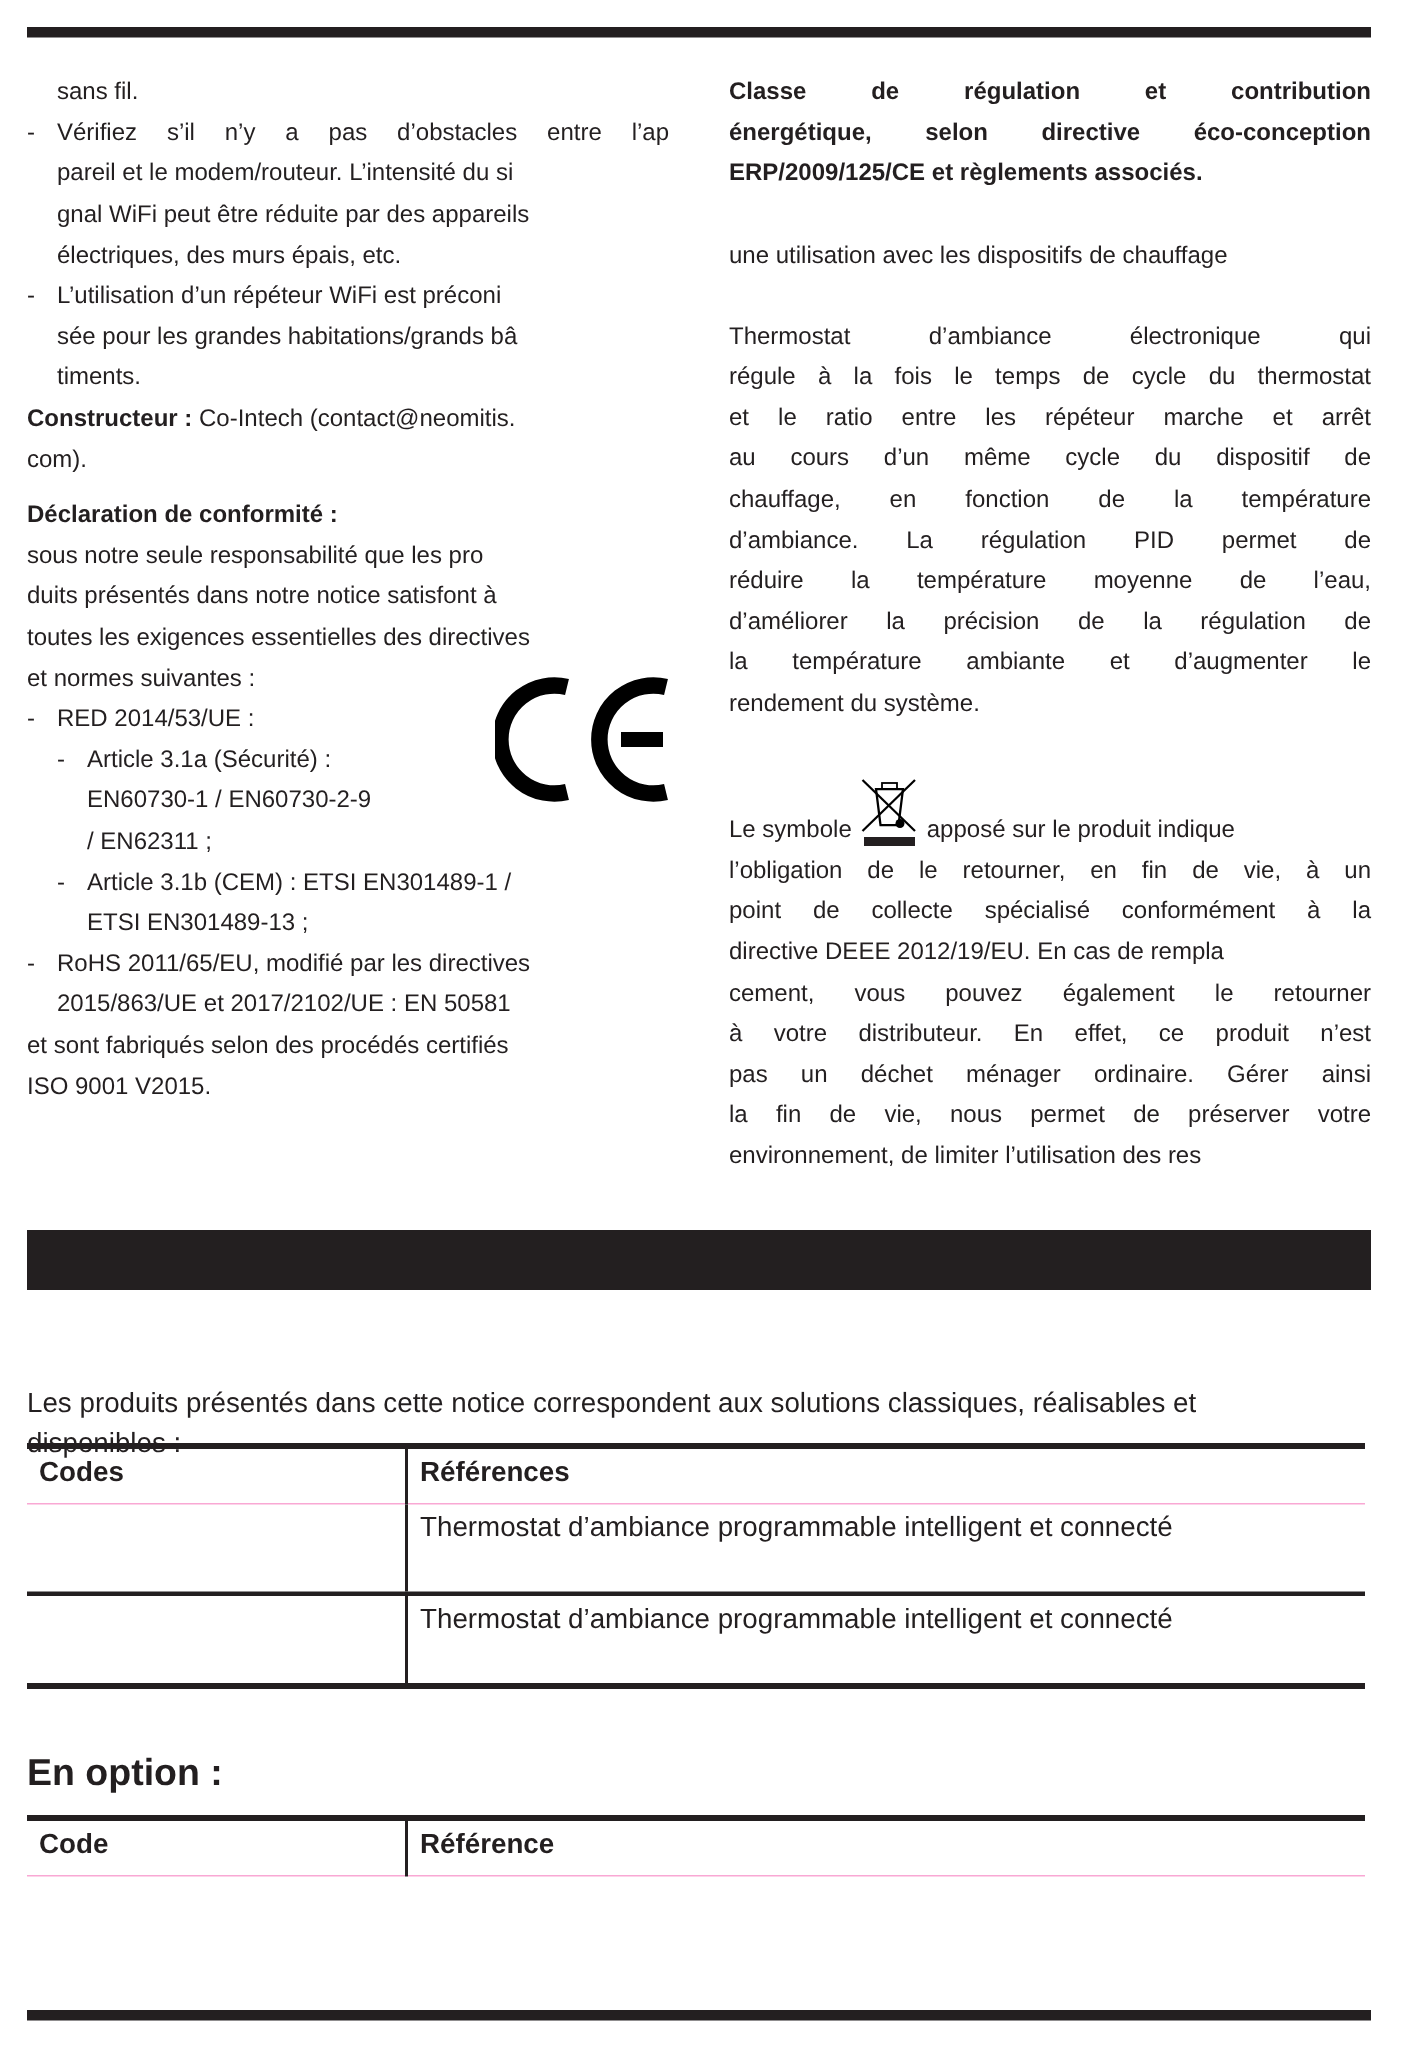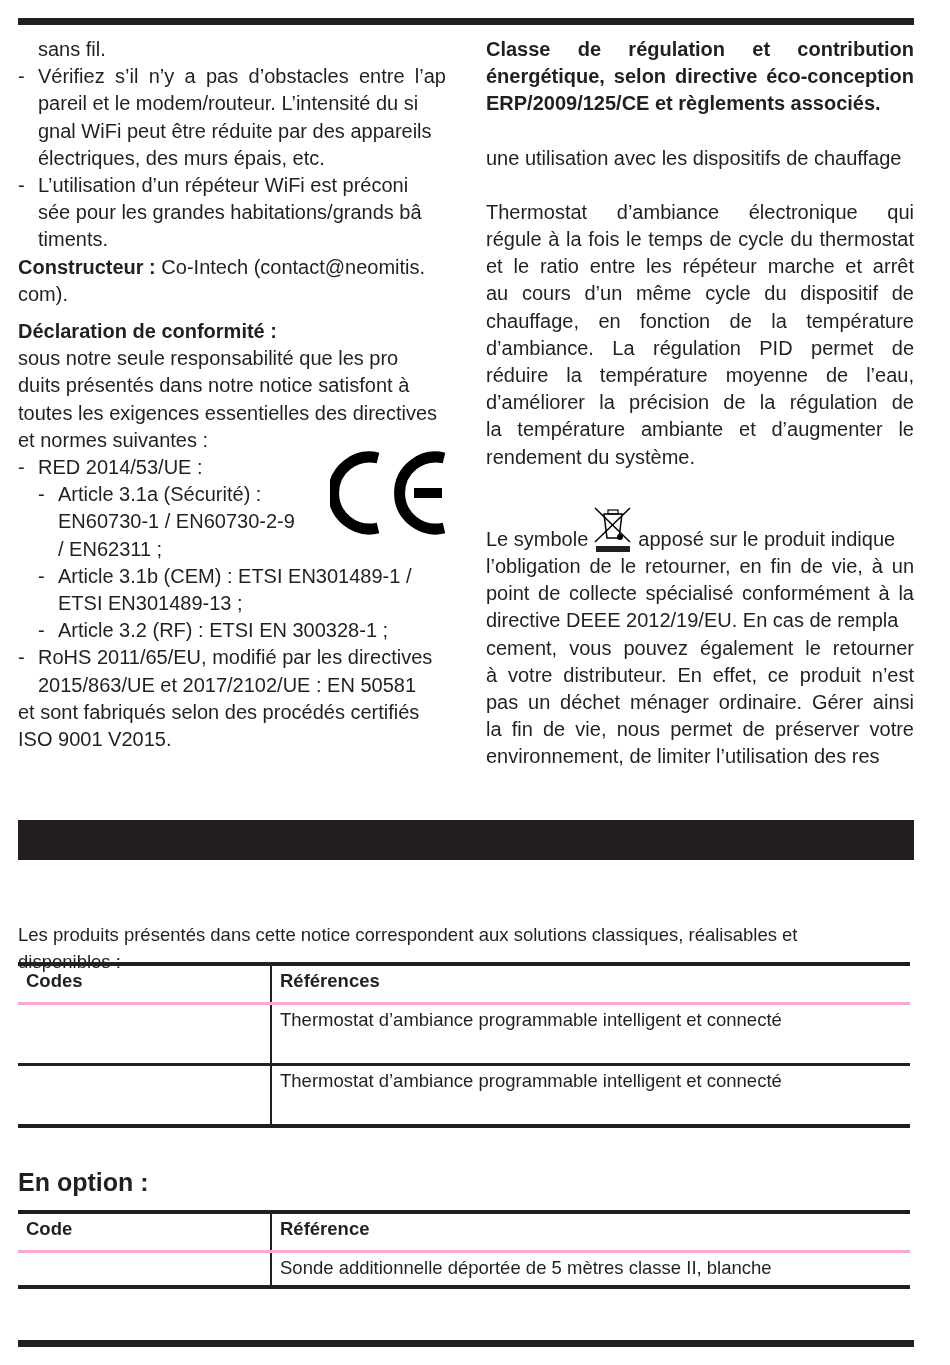--- a/index.html
+++ b/index.html
@@ -2,40 +2,40 @@
 <html><head>
 <meta charset="utf-8">
 <style>
   html, body { margin: 0; padding: 0; background: #ffffff; }
   body {
     width: 950px; height: 1365px; position: relative; overflow: hidden;
     font-family: "Liberation Sans", sans-serif; color: #231f20;
   }
   .rule-top { position: absolute; left: 18px; top: 18px; width: 896px; height: 7px; background: #231f20; }
   .rule-bottom { position: absolute; left: 18px; top: 1340px; width: 896px; height: 7px; background: #231f20; }
-  .col { position: absolute; top: 36px; font-size: 20px; line-height: 27.2px; }
+  .col { position: absolute; top: 48px; font-size: 16px; line-height: 27.2px; }
   .col-left { left: 18px; width: 428px; }
   .col-right { left: 486px; width: 428px; }
   .j { text-align: justify; text-align-last: justify; }
   .line { display: block; white-space: nowrap; }
   .ind1 { padding-left: 20px; }
   .ind2 { padding-left: 40px; }
   .dash { display: inline-block; width: 20px; }
   .b { font-weight: bold; }
   .gap { height: 10px; }
   .gap2 { height: 27px; }
   .ce-mark { position: absolute; left: 330px; top: 450px; width: 118px; height: 86px; }
   .weee { display: inline-block; vertical-align: -6px; width: 42px; height: 46px; margin: 0 4px; }
   .banner { position: absolute; left: 18px; top: 820px; width: 896px; height: 40px; background: #231f20; }
   .intro { position: absolute; left: 18px; top: 921px; width: 890px; font-size: 18.5px; line-height: 27px; }
   table.t { position: absolute; left: 18px; width: 892px; border-collapse: collapse; font-size: 18.5px; }
   table.t th, table.t td { text-align: left; vertical-align: top; padding: 4px 8px; }
   table.t th { font-weight: bold; height: 28px; }
   table.t .c1 { width: 236px; }
-  table.t tr.head th { border-top: 4px solid #231f20; border-bottom: 3px solid #f9a8d4; }
+  table.t tr.head th { border-top: 4px solid #231f20; border-bottom: 1px solid #f9a8d4; }
   table.t td.c1, table.t th.c1 { border-right: 2px solid #231f20; }
   table.t tr.last td { border-bottom: 4px solid #231f20; }
   table.t tr.mid td { border-bottom: 3px solid #231f20; }
   .t1 { top: 962px; }
   .t1 td { height: 50px; margin-top: 40px; }
   .opt-title { position: absolute; left: 18px; top: 1168px; font-size: 25px; font-weight: bold; }
   .t2 { top: 1210px; }
   .t2 td { height: 24px; }
 </style>
 </head>
@@ -59,21 +59,20 @@
   <span class="line">sous notre seule responsabilité que les pro</span>
   <span class="line">duits présentés dans notre notice satisfont à</span>
   <span class="line">toutes les exigences essentielles des directives</span>
   <span class="line">et normes suivantes :</span>
   <span class="line"><span class="dash">-</span><span>RED 2014/53/UE :</span></span>
   <span class="line ind1"><span class="dash">-</span><span>Article 3.1a (Sécurité) :</span></span>
   <span class="line ind2">EN60730-1  / EN60730-2-9</span>
   <span class="line ind2">/ EN62311 ;</span>
   <span class="line ind1"><span class="dash">-</span><span>Article 3.1b (CEM) : ETSI EN301489-1 /</span></span>
   <span class="line ind2">ETSI EN301489-13 ;</span>
-  <span class="line ind1"><span class="dash">-</span><span>Article 3.2 (RF) : ETSI EN 300328-1 ;</span></span>
   <span class="line"><span class="dash">-</span><span>RoHS 2011/65/EU, modifié par les directives</span></span>
   <span class="line ind1">2015/863/UE et 2017/2102/UE : EN 50581</span>
   <span class="line">et sont fabriqués selon des procédés certifiés</span>
   <span class="line">ISO 9001 V2015.</span>
 </div>
 
 <svg class="ce-mark" viewBox="0 0 118 86">
   <path d="M48 8 A36 36 0 1 0 48 78" fill="none" stroke="#000" stroke-width="11"></path>
   <path d="M114 8 A36 36 0 1 0 114 78" fill="none" stroke="#000" stroke-width="11"></path>
   <rect x="84" y="38" width="28" height="10" fill="#000"></rect>
@@ -139,20 +138,16 @@
   </table>
 
 <div class="opt-title">En option :</div>
 
 <table class="t t2">
   <tbody>
       <tr class="head">
     <th class="c1">Code</th>
     <th>Référence</th>
   </tr>
-  <tr class="last">
-    <td class="c1"></td>
-    <td>Sonde additionnelle déportée de 5 mètres classe II, blanche</td>
-  </tr>
 </tbody>
   </table>
 
 <div class="rule-bottom"></div>
 
 </body></html>

